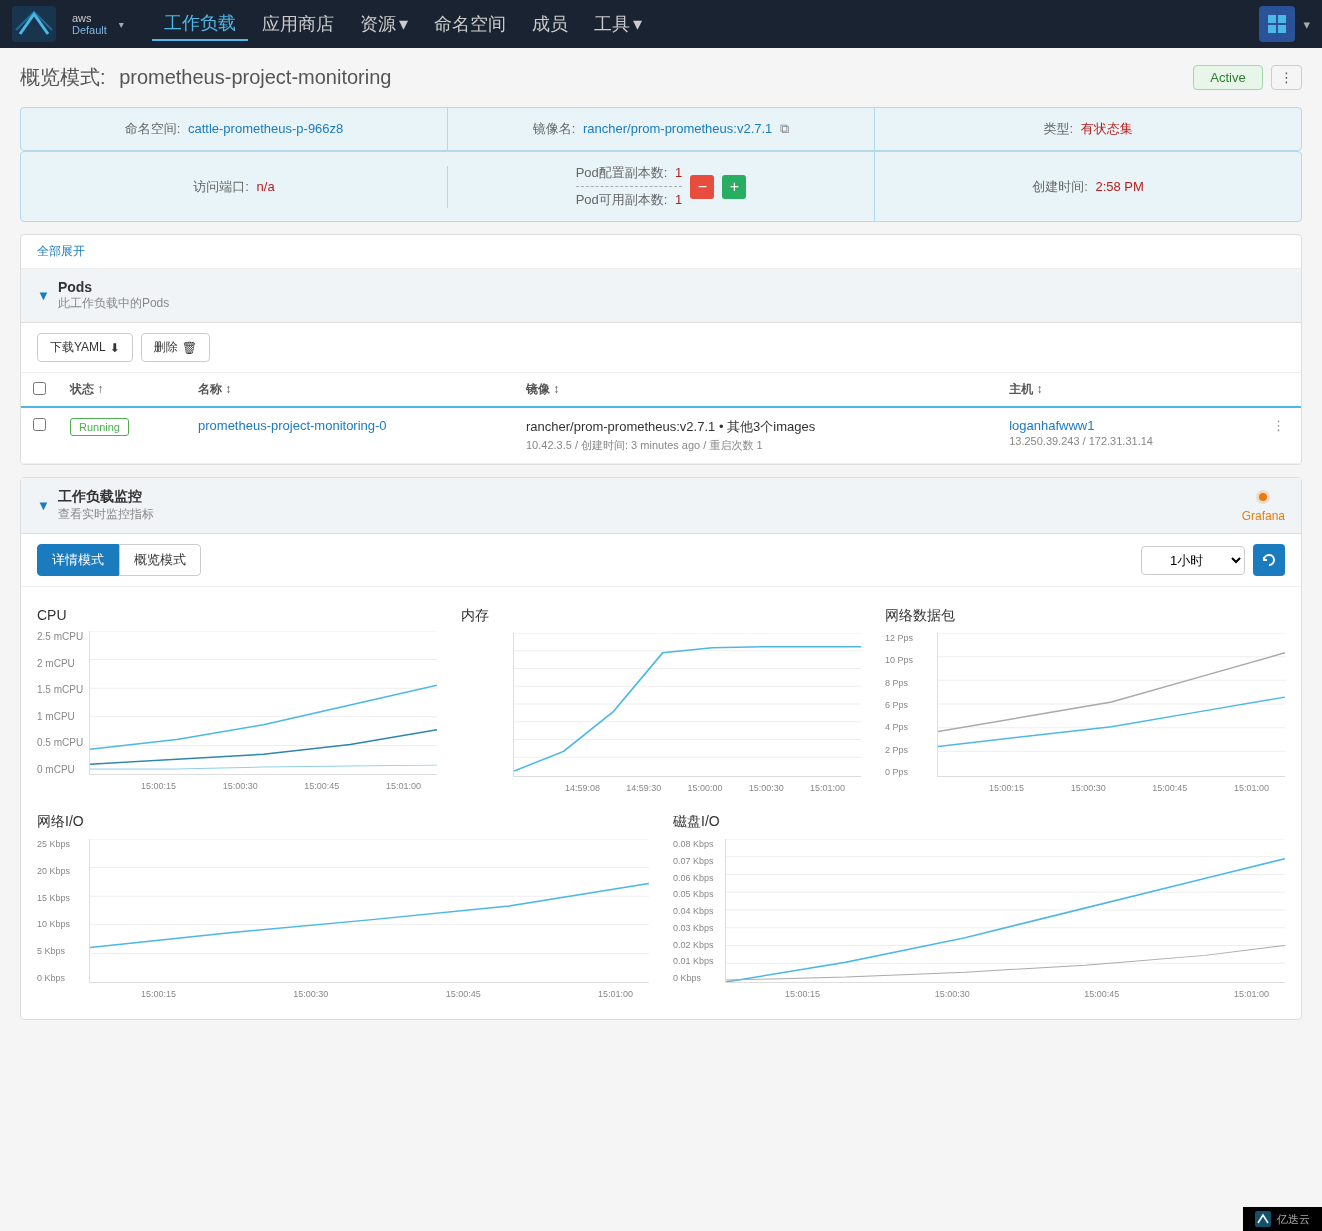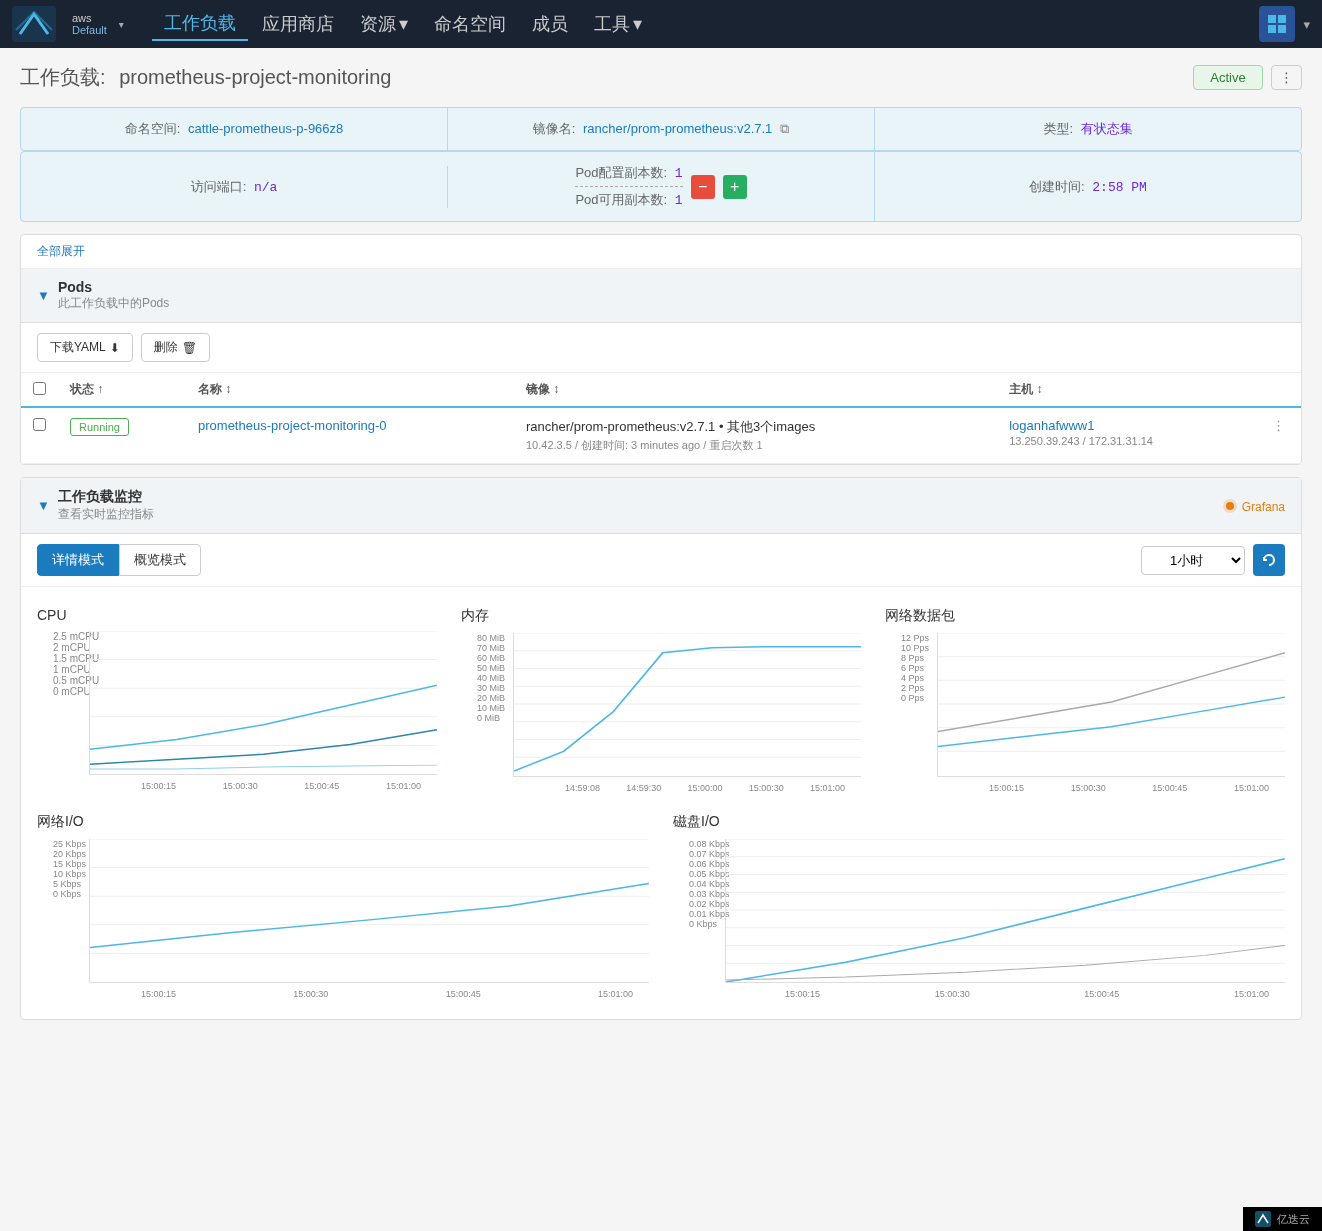--- a/index.html
+++ b/index.html
@@ -28,21 +28,21 @@
     .header-actions { display: flex; align-items: center; gap: 8px; }
     .more-btn { background: transparent; border: 1px solid #ccc; border-radius: 4px; padding: 4px 8px; cursor: pointer; color: #555; }
 
     
     .info-section { background: #e8f4f8; border: 1px solid #b3d9ea; border-radius: 4px; }
     .info-row { display: flex; align-items: center; }
     .info-cell { flex: 1; padding: 12px 20px; text-align: center; border-right: 1px solid #b3d9ea; font-size: 13px; color: #555; }
     .info-cell:last-child { border-right: none; }
     .info-cell .label { color: #666; }
     .info-cell .value { color: #1a7bbf; font-weight: 500; }
-    .info-cell .value.dark { color: #6d28d9; font-family: Liberation Mono, monospace; }
+    .info-cell .value.dark { color: #b91c1c; }
 
     
     .section { background: #fff; border: 1px solid #ddd; border-radius: 4px; margin-bottom: 12px; }
     .section-header { background: #f0f4f7; padding: 10px 16px; border-bottom: 1px solid #ddd; display: flex; align-items: center; gap: 8px; cursor: pointer; }
     .section-title { font-weight: 600; font-size: 14px; color: #333; }
     .section-subtitle { font-size: 12px; color: #888; }
 
     
     .toolbar { padding: 10px 16px; display: flex; gap: 8px; border-bottom: 1px solid #eee; }
     .btn { padding: 5px 12px; border-radius: 4px; border: 1px solid #ccc; background: #fff; cursor: pointer; font-size: 12px; color: #333; display: flex; align-items: center; gap: 4px; }
@@ -58,21 +58,21 @@
     .pod-link { color: #1a7bbf; text-decoration: none; }
     .img-main { color: #333; }
     .img-sub { color: #888; font-size: 11px; margin-top: 2px; }
     .host-link { color: #1a7bbf; text-decoration: none; }
     .host-sub { color: #888; font-size: 11px; margin-top: 2px; }
     .row-more { color: #888; cursor: pointer; padding: 4px; border-radius: 3px; }
 
     
     .monitoring-header { display: flex; align-items: center; justify-content: space-between; padding: 10px 16px; background: #f0f4f7; border-bottom: 1px solid #ddd; }
     .monitoring-title { font-weight: 600; font-size: 14px; }
-    .grafana-link { color: #e87d0d; display: flex; align-items: flex-end; gap: 4px; font-size: 12px; cursor: pointer; }
+    .grafana-link { color: #e87d0d; display: flex; align-items: center; gap: 4px; font-size: 12px; cursor: pointer; flex-direction: column; }
     .mode-bar { display: flex; align-items: center; justify-content: space-between; padding: 10px 16px; border-bottom: 1px solid #eee; }
     .mode-tabs { display: flex; gap: 0; }
     .mode-tab { padding: 6px 14px; border: 1px solid #ccc; background: #fff; cursor: pointer; font-size: 13px; color: #333; }
     .mode-tab.active { background: #1a7bbf; color: #fff; border-color: #1a7bbf; }
     .mode-tab:first-child { border-radius: 4px 0 0 4px; }
     .mode-tab:last-child { border-radius: 0 4px 4px 0; }
     .time-selector { display: flex; align-items: center; gap: 8px; }
     .time-select { padding: 5px 24px; border: 1px solid #ccc; border-radius: 4px; background: #fff; font-size: 13px; cursor: pointer; }
     .refresh-btn { width: 32px; height: 32px; background: #1a7bbf; border: none; border-radius: 4px; color: #fff; cursor: pointer; display: flex; align-items: center; justify-content: center; }
 
@@ -80,21 +80,21 @@
     .charts-grid { display: grid; grid-template-columns: 1fr 1fr 1fr; gap: 24px; padding: 20px 16px; }
     .charts-grid-2 { display: grid; grid-template-columns: 1fr 1fr; gap: 24px; padding: 0 16px 20px; }
     .chart-block { }
     .chart-title { font-size: 14px; font-weight: 500; color: #333; margin-bottom: 8px; }
     .chart-area { position: relative; height: 160px; }
 
     
     .footer { position: fixed; bottom: 0; right: 0; background: #000000; color: #aaa; font-size: 11px; padding: 4px 12px; display: flex; align-items: center; gap: 6px; }
 
     
-    .y-labels { position: absolute; left: 16px; top: 0; height: 100%; display: flex; flex-direction: column; justify-content: flex-start; font-size: 10px; color: #888; padding: 0 4px 16px 0; width: 52px; }
+    .y-labels { position: absolute; left: 0; top: 0; height: 100%; display: flex; flex-direction: column; justify-content: space-between; font-size: 10px; color: #888; padding: 0 4px 16px 0; width: 52px; }
     .x-labels { position: absolute; bottom: 0; left: 52px; right: 16px; display: flex; justify-content: space-between; font-size: 10px; color: #888; }
     .chart-inner { position: absolute; top: 0; left: 52px; right: 0; bottom: 16px; border-left: 1px solid #ddd; border-bottom: 1px solid #ddd; }
 
     .pods-section-content { padding: 0; }
     .expand-all { padding: 8px 16px; text-align: left; border-bottom: 1px solid #eee; }
     .expand-all a { color: #1a7bbf; font-size: 12px; cursor: pointer; text-decoration: none; }
   </style>
 </head>
 <body>
 
@@ -143,21 +143,21 @@
       </svg>
     </div>
     <div style="color:#aaa;cursor:pointer;">▾</div>
   </div>
 </nav>
 
 <div class="page">
 
   <div class="page-header">
     <h1 class="page-title">
-      <span>工作负载:</span>
+      <span>概览模式:</span>
       <span style="margin-left:8px;">prometheus-project-monitoring</span>
     </h1>
     <div class="header-actions">
       <span class="status-badge">Active</span>
       <button class="more-btn">⋮</button>
     </div>
   </div>
 
   <div class="info-section">
     <div class="info-row">
@@ -357,31 +357,20 @@
             <span style="font-size:9px;">15:00:30</span>
             <span style="font-size:9px;">15:00:45</span>
             <span style="font-size:9px;">15:01:00</span>
           </div>
         </div>
       </div>
 
       <div class="chart-block">
         <div class="chart-title">内存</div>
         <div class="chart-area">
-          <div class="y-labels" style="font-size:9px;">
-            <span>80 MiB</span>
-            <span>70 MiB</span>
-            <span>60 MiB</span>
-            <span>50 MiB</span>
-            <span>40 MiB</span>
-            <span>30 MiB</span>
-            <span>20 MiB</span>
-            <span>10 MiB</span>
-            <span>0 MiB</span>
-          </div>
           <div class="chart-inner">
             <svg width="100%" height="100%" viewBox="0 0 280 145" preserveAspectRatio="none">
               <line x1="0" y1="0" x2="280" y2="0" stroke="#eee" stroke-width="1"></line>
               <line x1="0" y1="18" x2="280" y2="18" stroke="#eee" stroke-width="1"></line>
               <line x1="0" y1="36" x2="280" y2="36" stroke="#eee" stroke-width="1"></line>
               <line x1="0" y1="54" x2="280" y2="54" stroke="#eee" stroke-width="1"></line>
               <line x1="0" y1="72" x2="280" y2="72" stroke="#eee" stroke-width="1"></line>
               <line x1="0" y1="90" x2="280" y2="90" stroke="#eee" stroke-width="1"></line>
               <line x1="0" y1="108" x2="280" y2="108" stroke="#eee" stroke-width="1"></line>
               <line x1="0" y1="126" x2="280" y2="126" stroke="#eee" stroke-width="1"></line>

